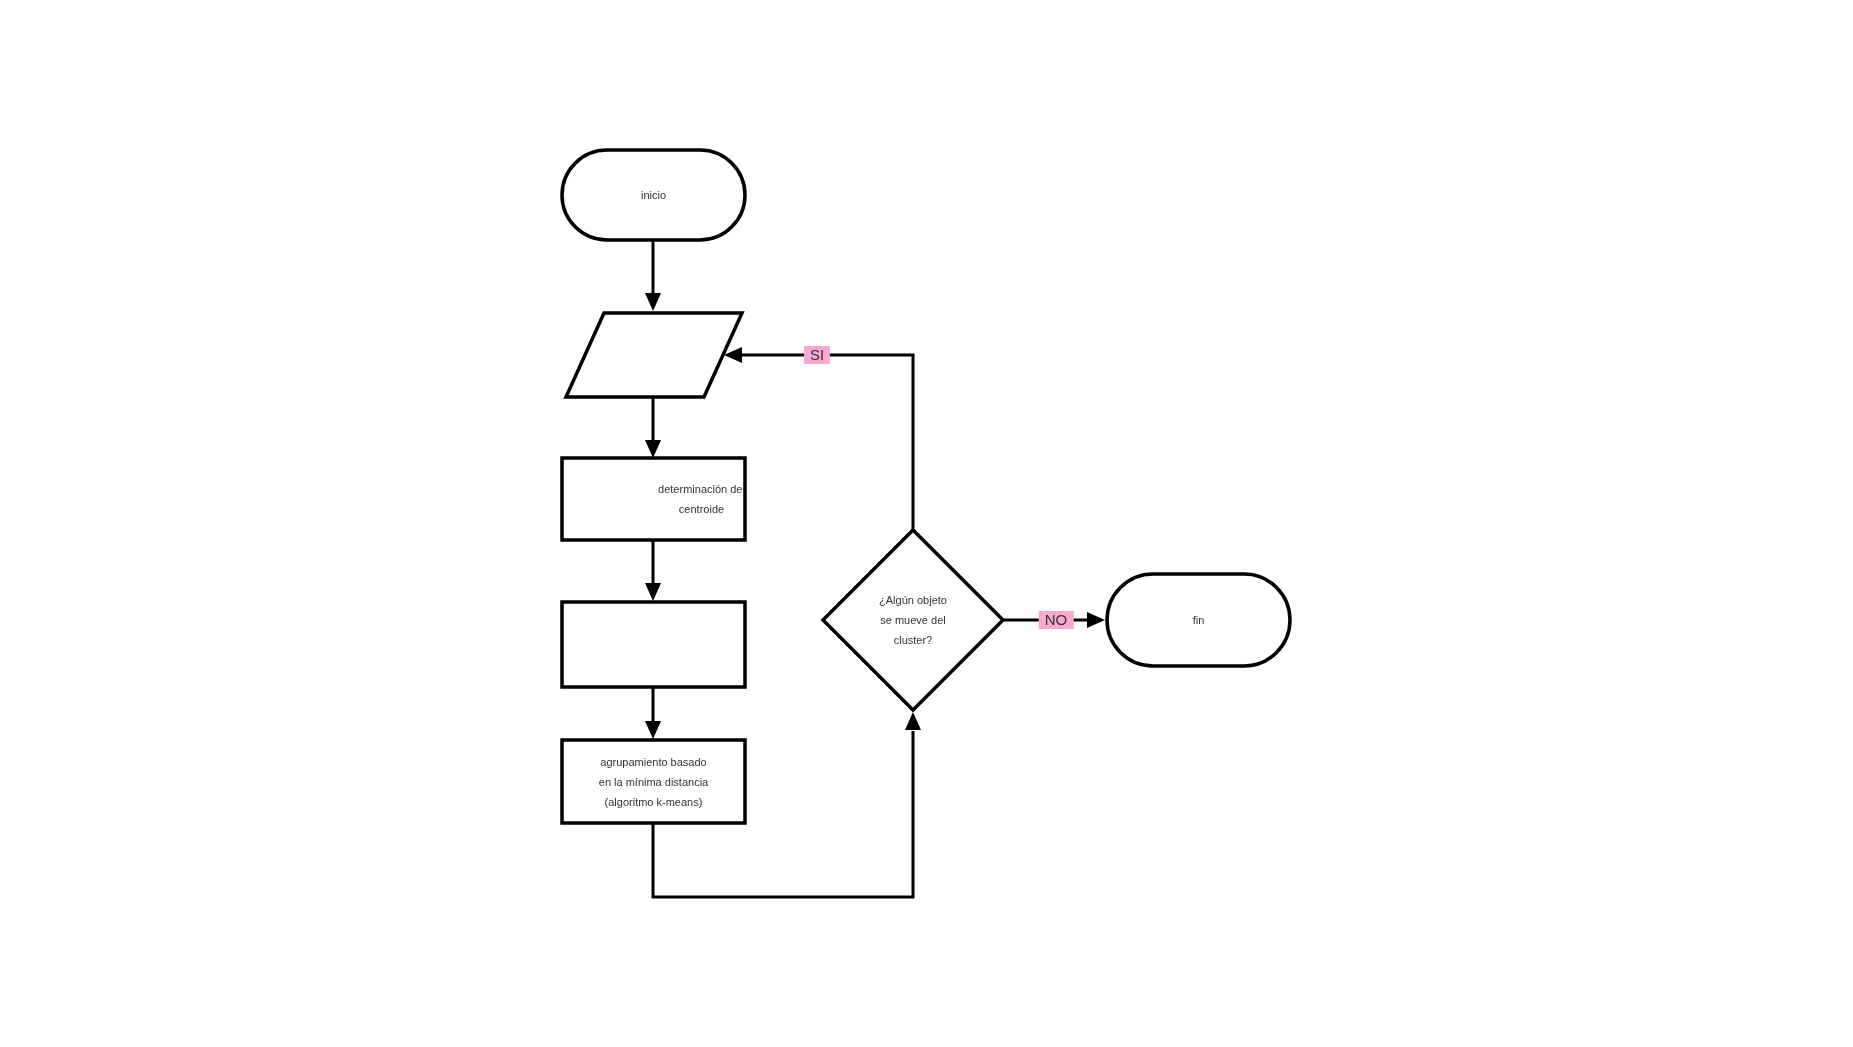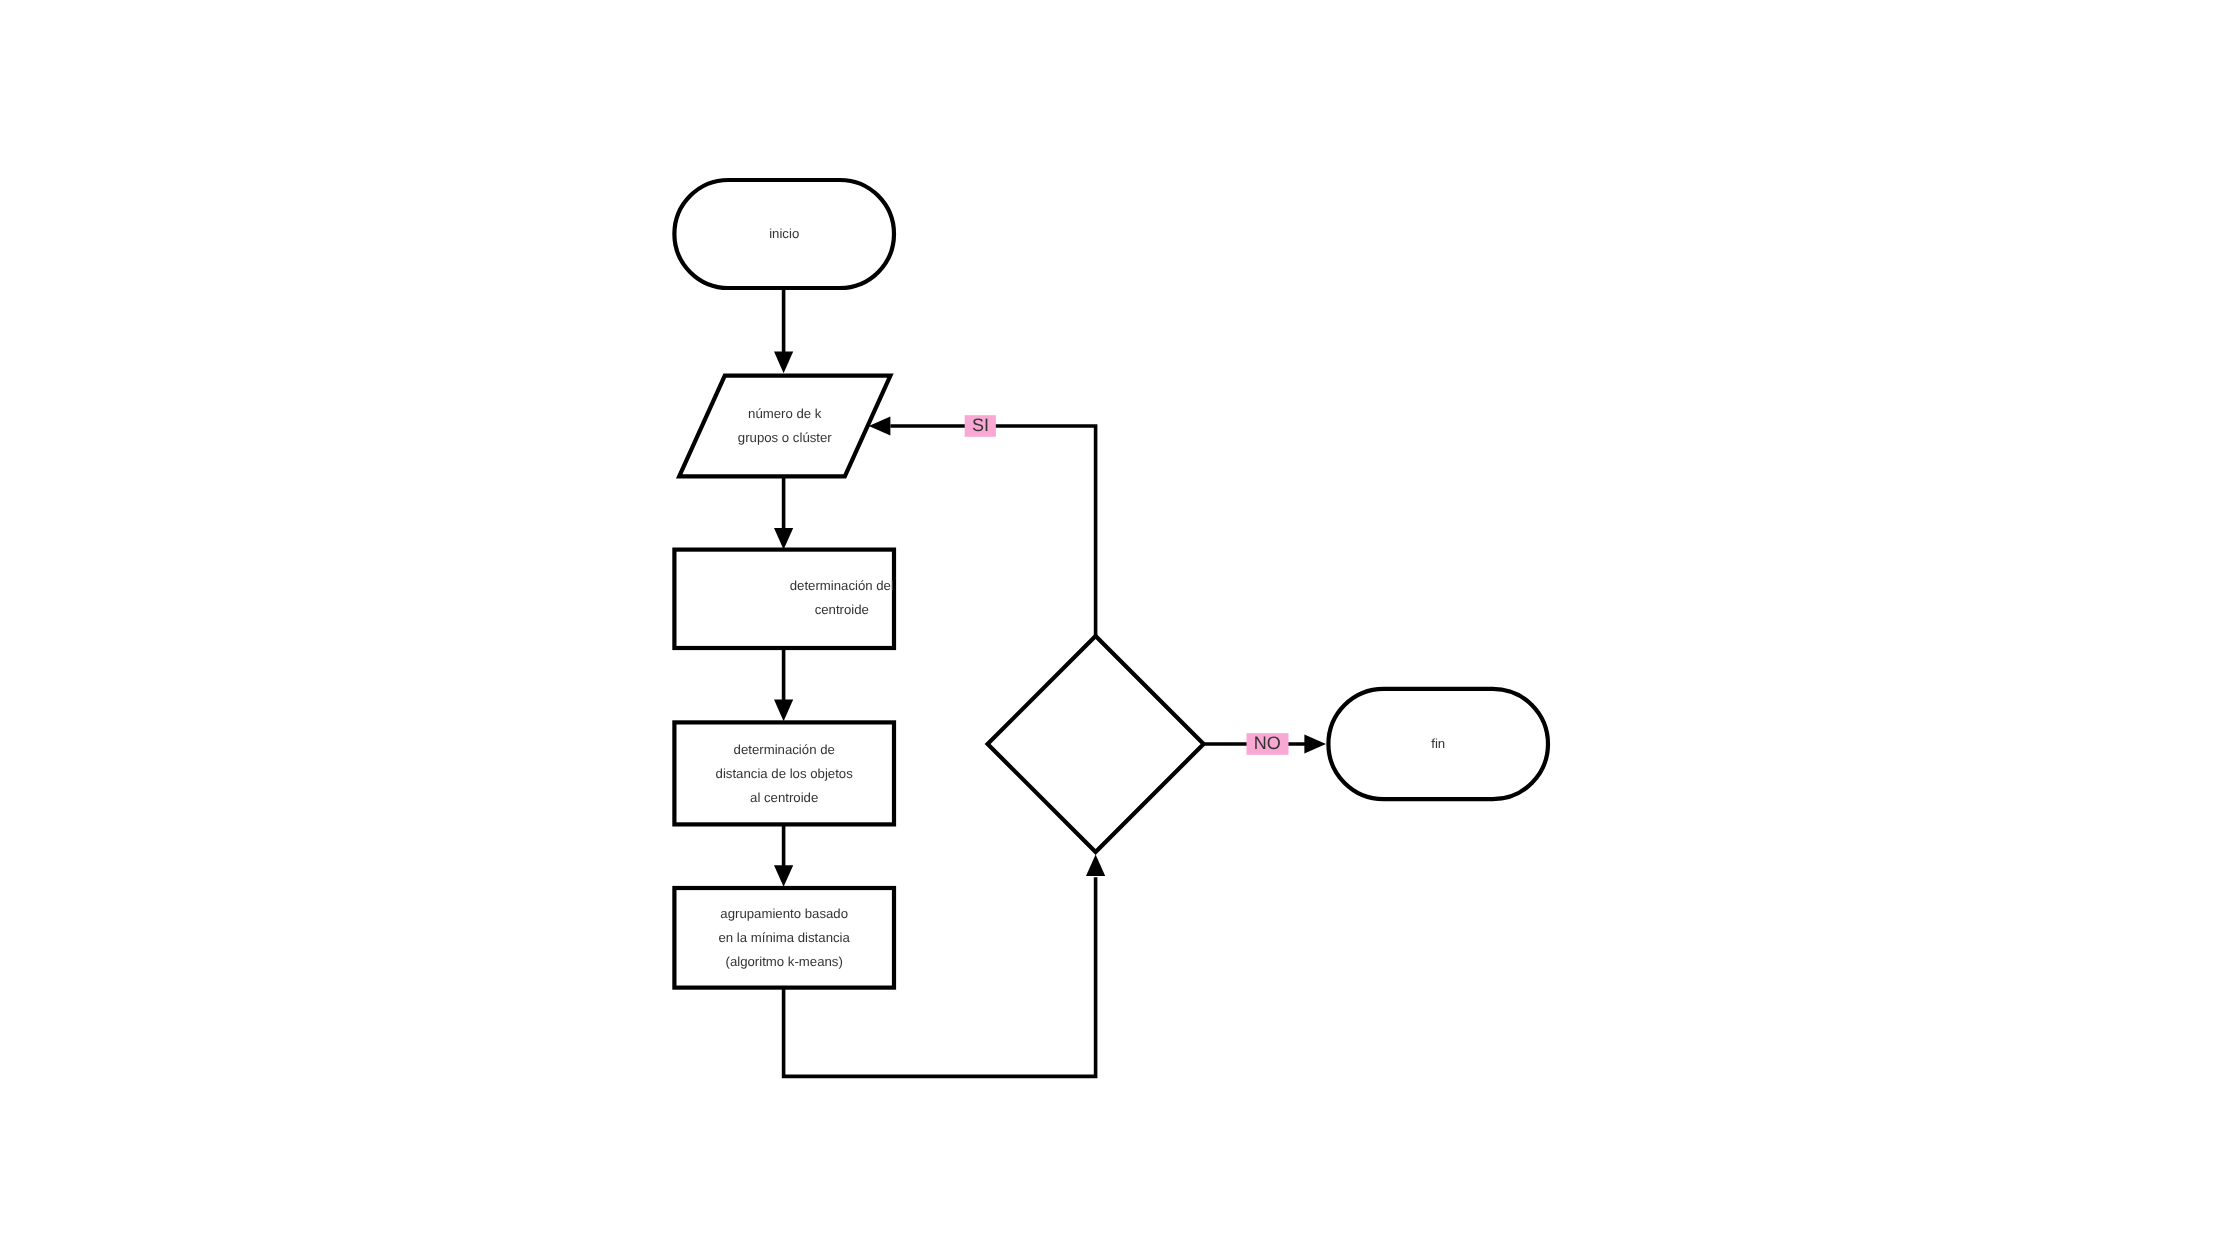--- a/index.html
+++ b/index.html
@@ -96,28 +96,26 @@
       <polygon class="arrowhead" points="653,458 645,440 661,440"></polygon>
       <polygon class="arrowhead" points="653,601 645,583 661,583"></polygon>
       <polygon class="arrowhead" points="653,739 645,721 661,721"></polygon>
       <polygon class="arrowhead" points="913,712 905,730 921,730"></polygon>
       <polygon class="arrowhead" points="724,355 742,347 742,363"></polygon>
       <polygon class="arrowhead" points="1105,620 1087,612 1087,628"></polygon>
     </g>
   </svg>
 
   <div class="node-label lbl-start">inicio</div>
-  <div class="node-label lbl-input">número de k
-grupos o clúster</div>
   <div class="node-label lbl-centroid">determinación del
 centroide</div>
-  <div class="node-label lbl-distance">determinación de
-distancia de los objetos
-al centroide</div>
   <div class="node-label lbl-grouping">agrupamiento basado
 en la mínima distancia
 (algoritmo k-means)</div>
+  <div class="node-label lbl-decision">¿Algún objeto
+se mueve del
+cluster?</div>
   <div class="node-label lbl-end">fin</div>
 
   <div class="edge-label lbl-si">SI</div>
   <div class="edge-label lbl-no">NO</div>
 
 </div>
 
 </body></html>

